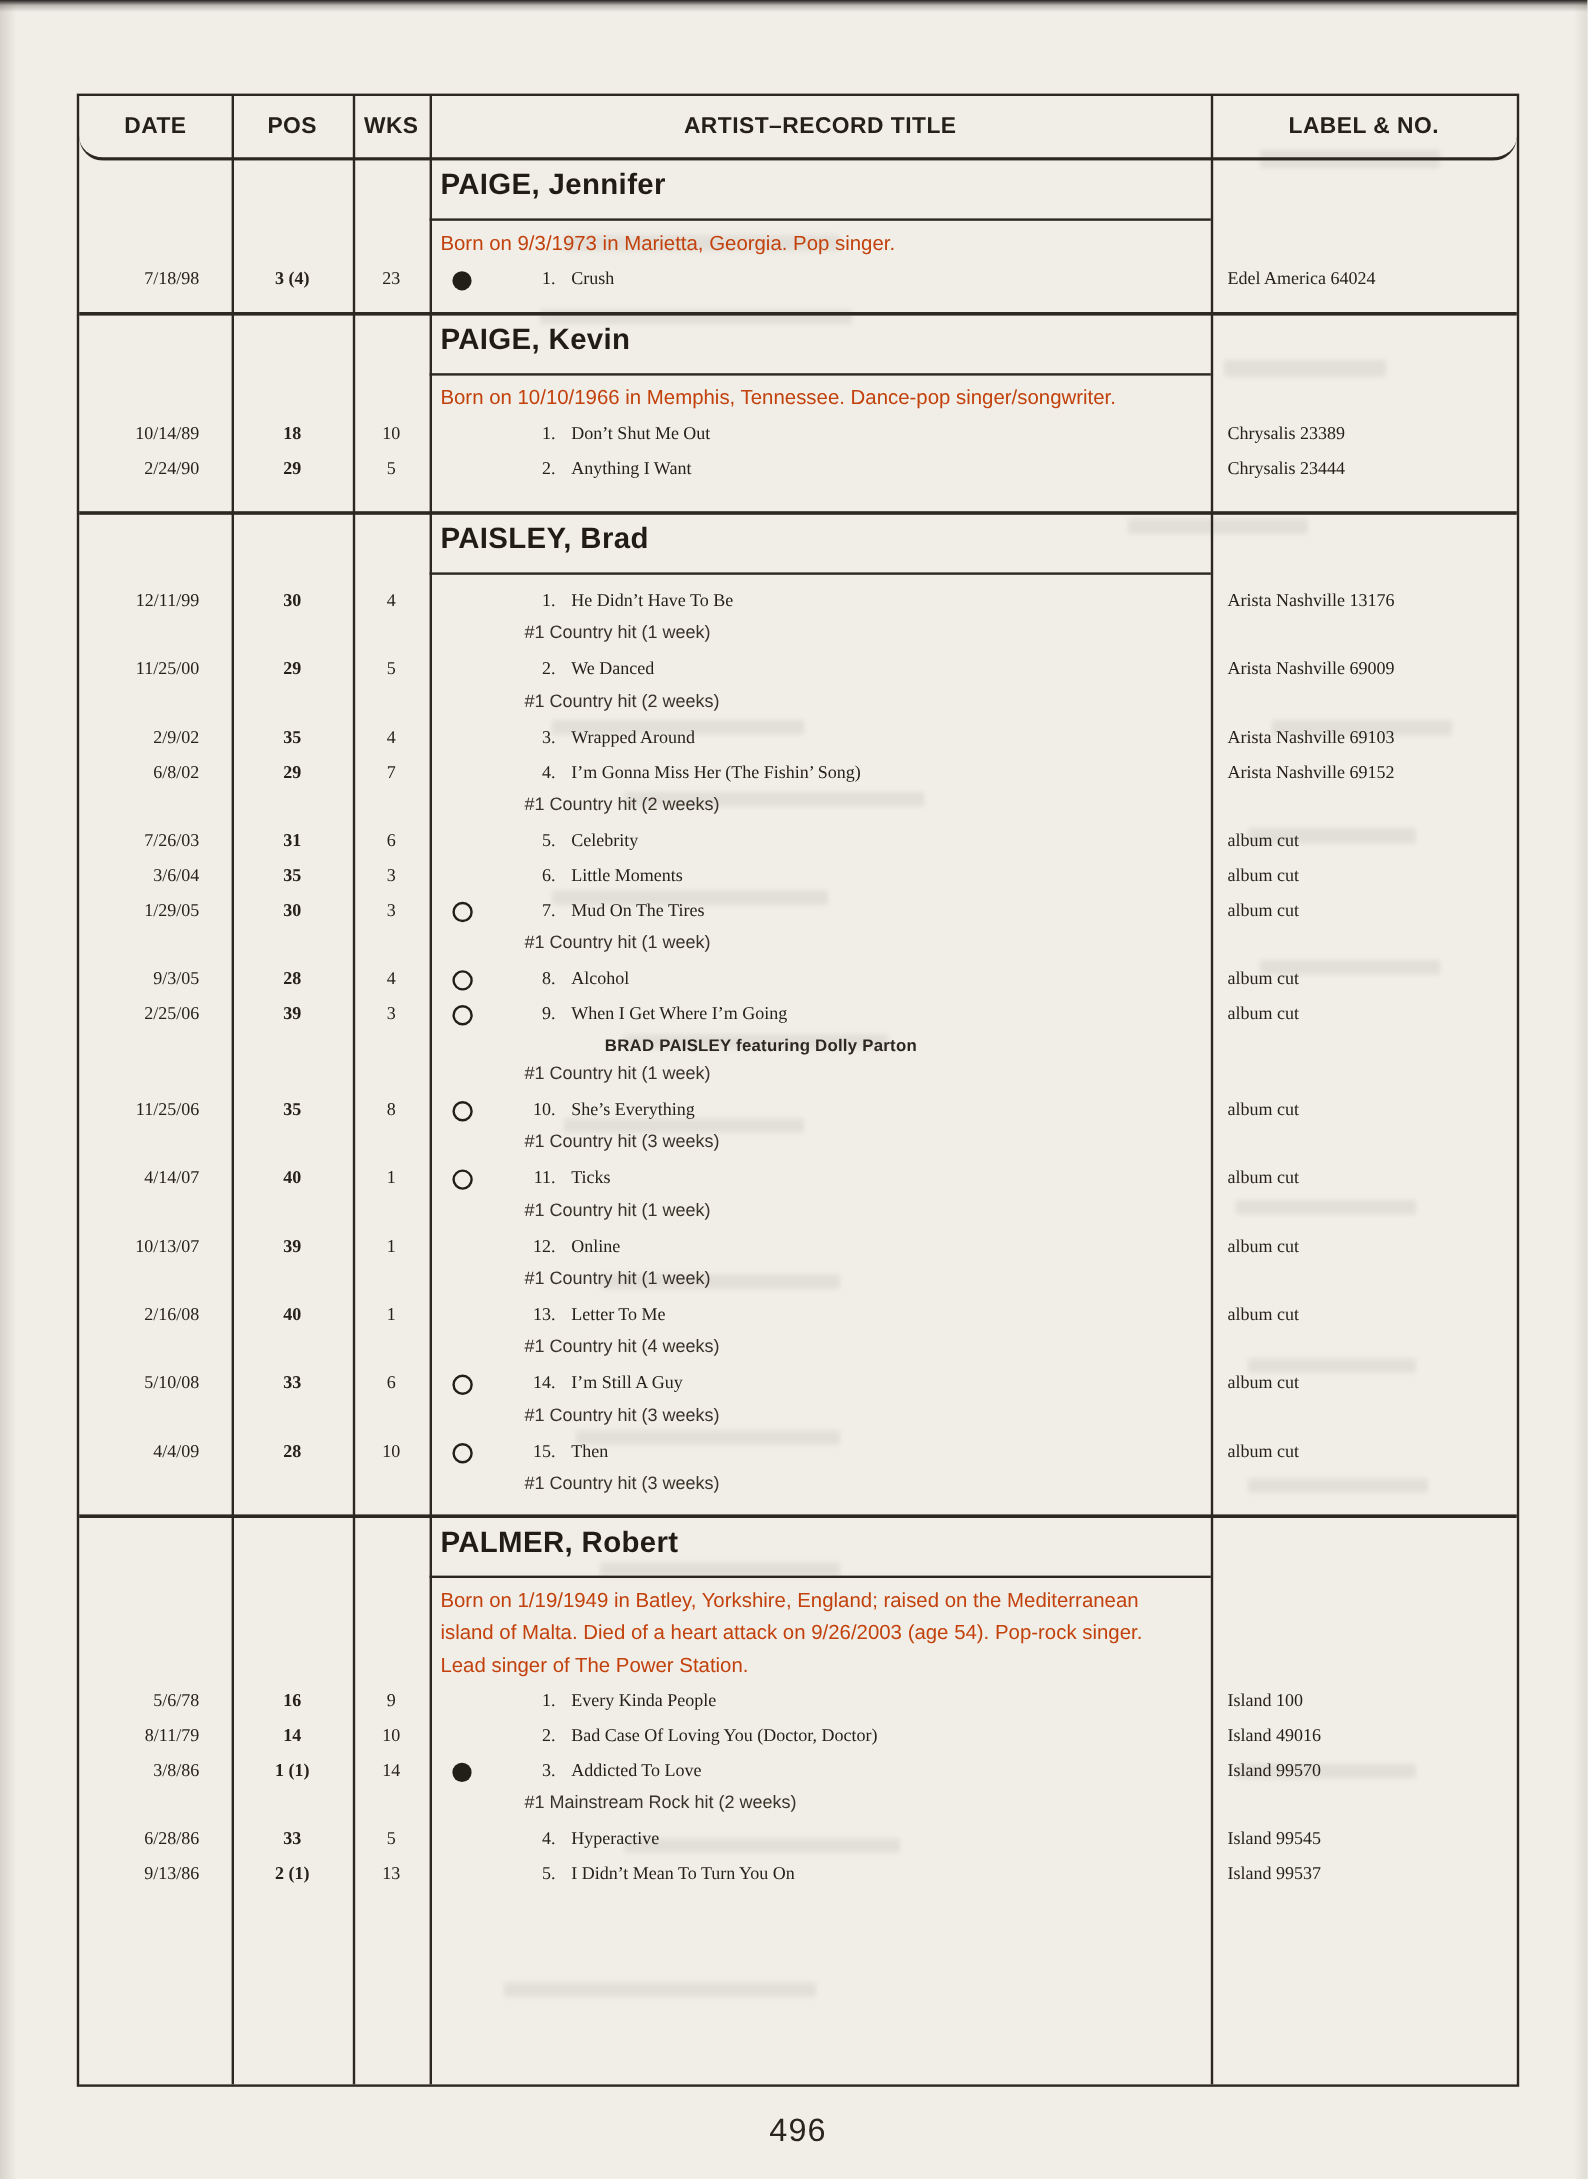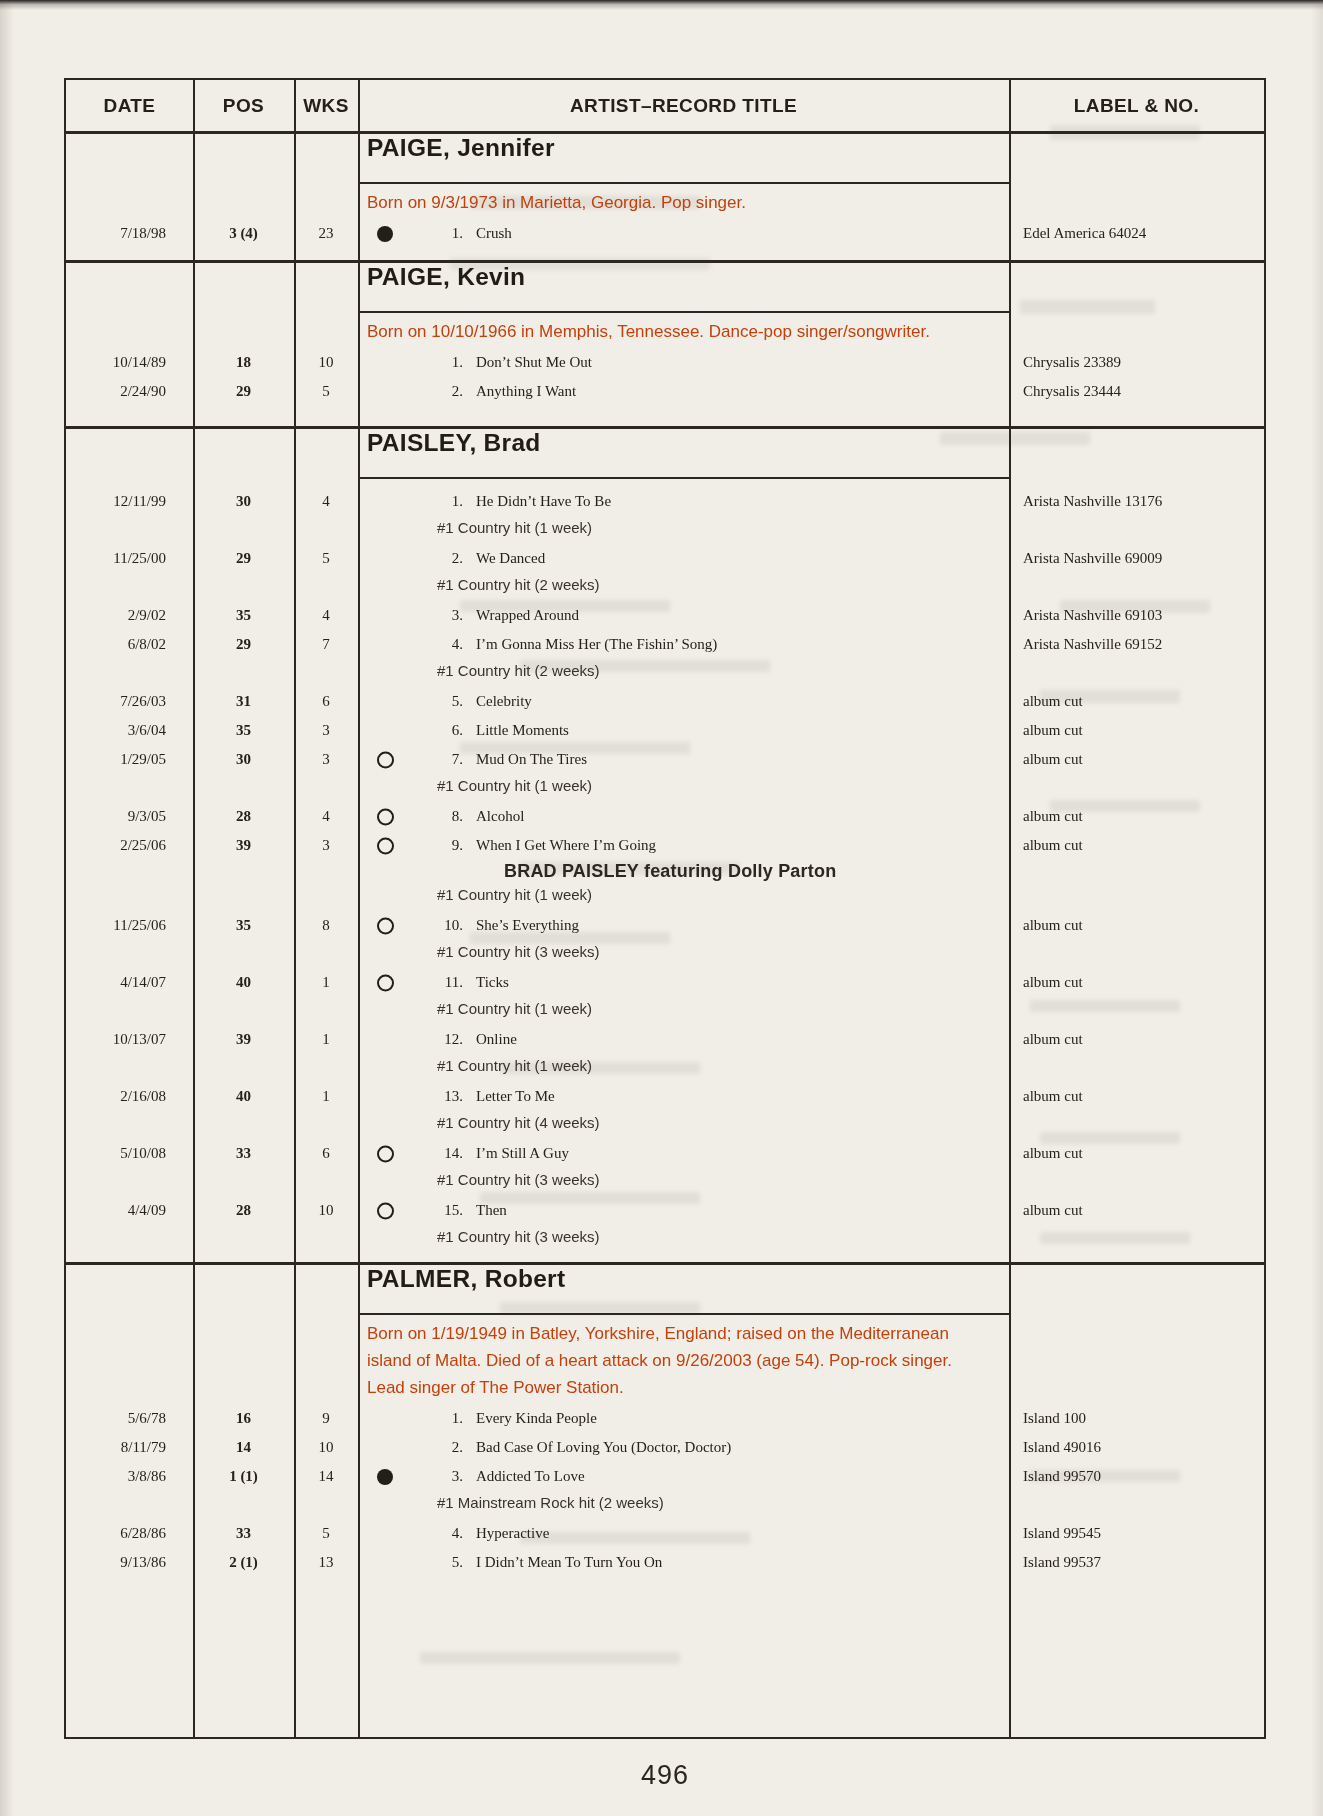--- a/index.html
+++ b/index.html
@@ -28,31 +28,31 @@
   .table{
     position:absolute;left:64px;top:78px;width:1202px;height:1661px;
     border:2.5px solid var(--line);
     box-sizing:border-box;
     display:flex;flex-direction:column;
     z-index:1;
   }
   .vline{position:absolute;top:0;bottom:0;width:2px;background:var(--line);z-index:2;}
   .vl-1{left:127px}.vl-2{left:228px}.vl-3{left:292px}.vl-4{left:943px}
 
-  .row{display:grid;grid-template-columns:127px 101px 64px 651px 1fr;}
+  .row{display:grid;grid-template-columns:127px 101px 64px 651px 1fr;border-radius:20px;}
 
   .header-row{height:51px;border-bottom:3px solid var(--line);align-items:center;flex:none;}
   .header-cell{text-align:center;font-weight:bold;font-size:19px;letter-spacing:.4px;color:#25211a;}
 
   .section{flex:none;}
   .section.ruled{border-top:3px solid var(--line);}
 
   .artist-row{height:50px;}
   .artist-cell{grid-column:4;height:100%;box-sizing:border-box;border-bottom:2.5px solid var(--line);
-    display:flex;align-items:flex-start;padding:0 0 6px 9px;}
+    display:flex;align-items:center;padding:0 0 6px 9px;}
   .artist-name{font-size:24.5px;font-weight:bold;letter-spacing:.3px;color:#211d15;}
 
   .bio-row{padding:5px 0 3px;}
   .bio{grid-column:4;font-size:17px;line-height:27px;color:#c2410c;width:622px;padding-left:9px;box-sizing:border-box;}
 
   .entry-row{height:29px;align-items:center;font-family:"Liberation Serif", serif;font-size:15px;color:#26221a;}
   .c-date{text-align:right;padding-right:27px;}
   .c-pos{text-align:center;font-weight:bold;}
   .c-wks{text-align:center;}
   .c-title{position:relative;}
@@ -60,21 +60,21 @@
   .sym.filled{width:16px;height:16px;background:#221e18;}
   .sym.open{width:17px;height:17px;border:2.6px solid #221e18;box-sizing:border-box;background:transparent;}
   .num{display:inline-block;width:105px;text-align:right;}
   .song-title{margin-left:13px;}
   .song-title.bold{font-weight:normal;}
   .c-label{padding-left:14px;}
 
   .note-row{height:23px;margin-bottom:5px;align-items:center;}
   .credit-row{height:23px;align-items:center;}
   .note{grid-column:4;padding-left:79px;font-size:15px;line-height:23px;color:#393329;}
-  .credit{grid-column:4;padding-left:146px;font-size:18px;line-height:23px;font-weight:bold;color:#2c2820;letter-spacing:.2px;}
+  .credit{grid-column:4;padding-left:146px;font-size:14px;line-height:23px;font-weight:bold;color:#2c2820;letter-spacing:.2px;}
 
   .filler{flex:1;}
 
   .page-number{position:absolute;top:1760px;left:64px;width:1202px;text-align:center;
     font-size:27px;font-weight:500;letter-spacing:1px;color:#2a261e;z-index:1;}
 </style>
 </head>
 <body>
 
 <div class="scan-top"></div>

